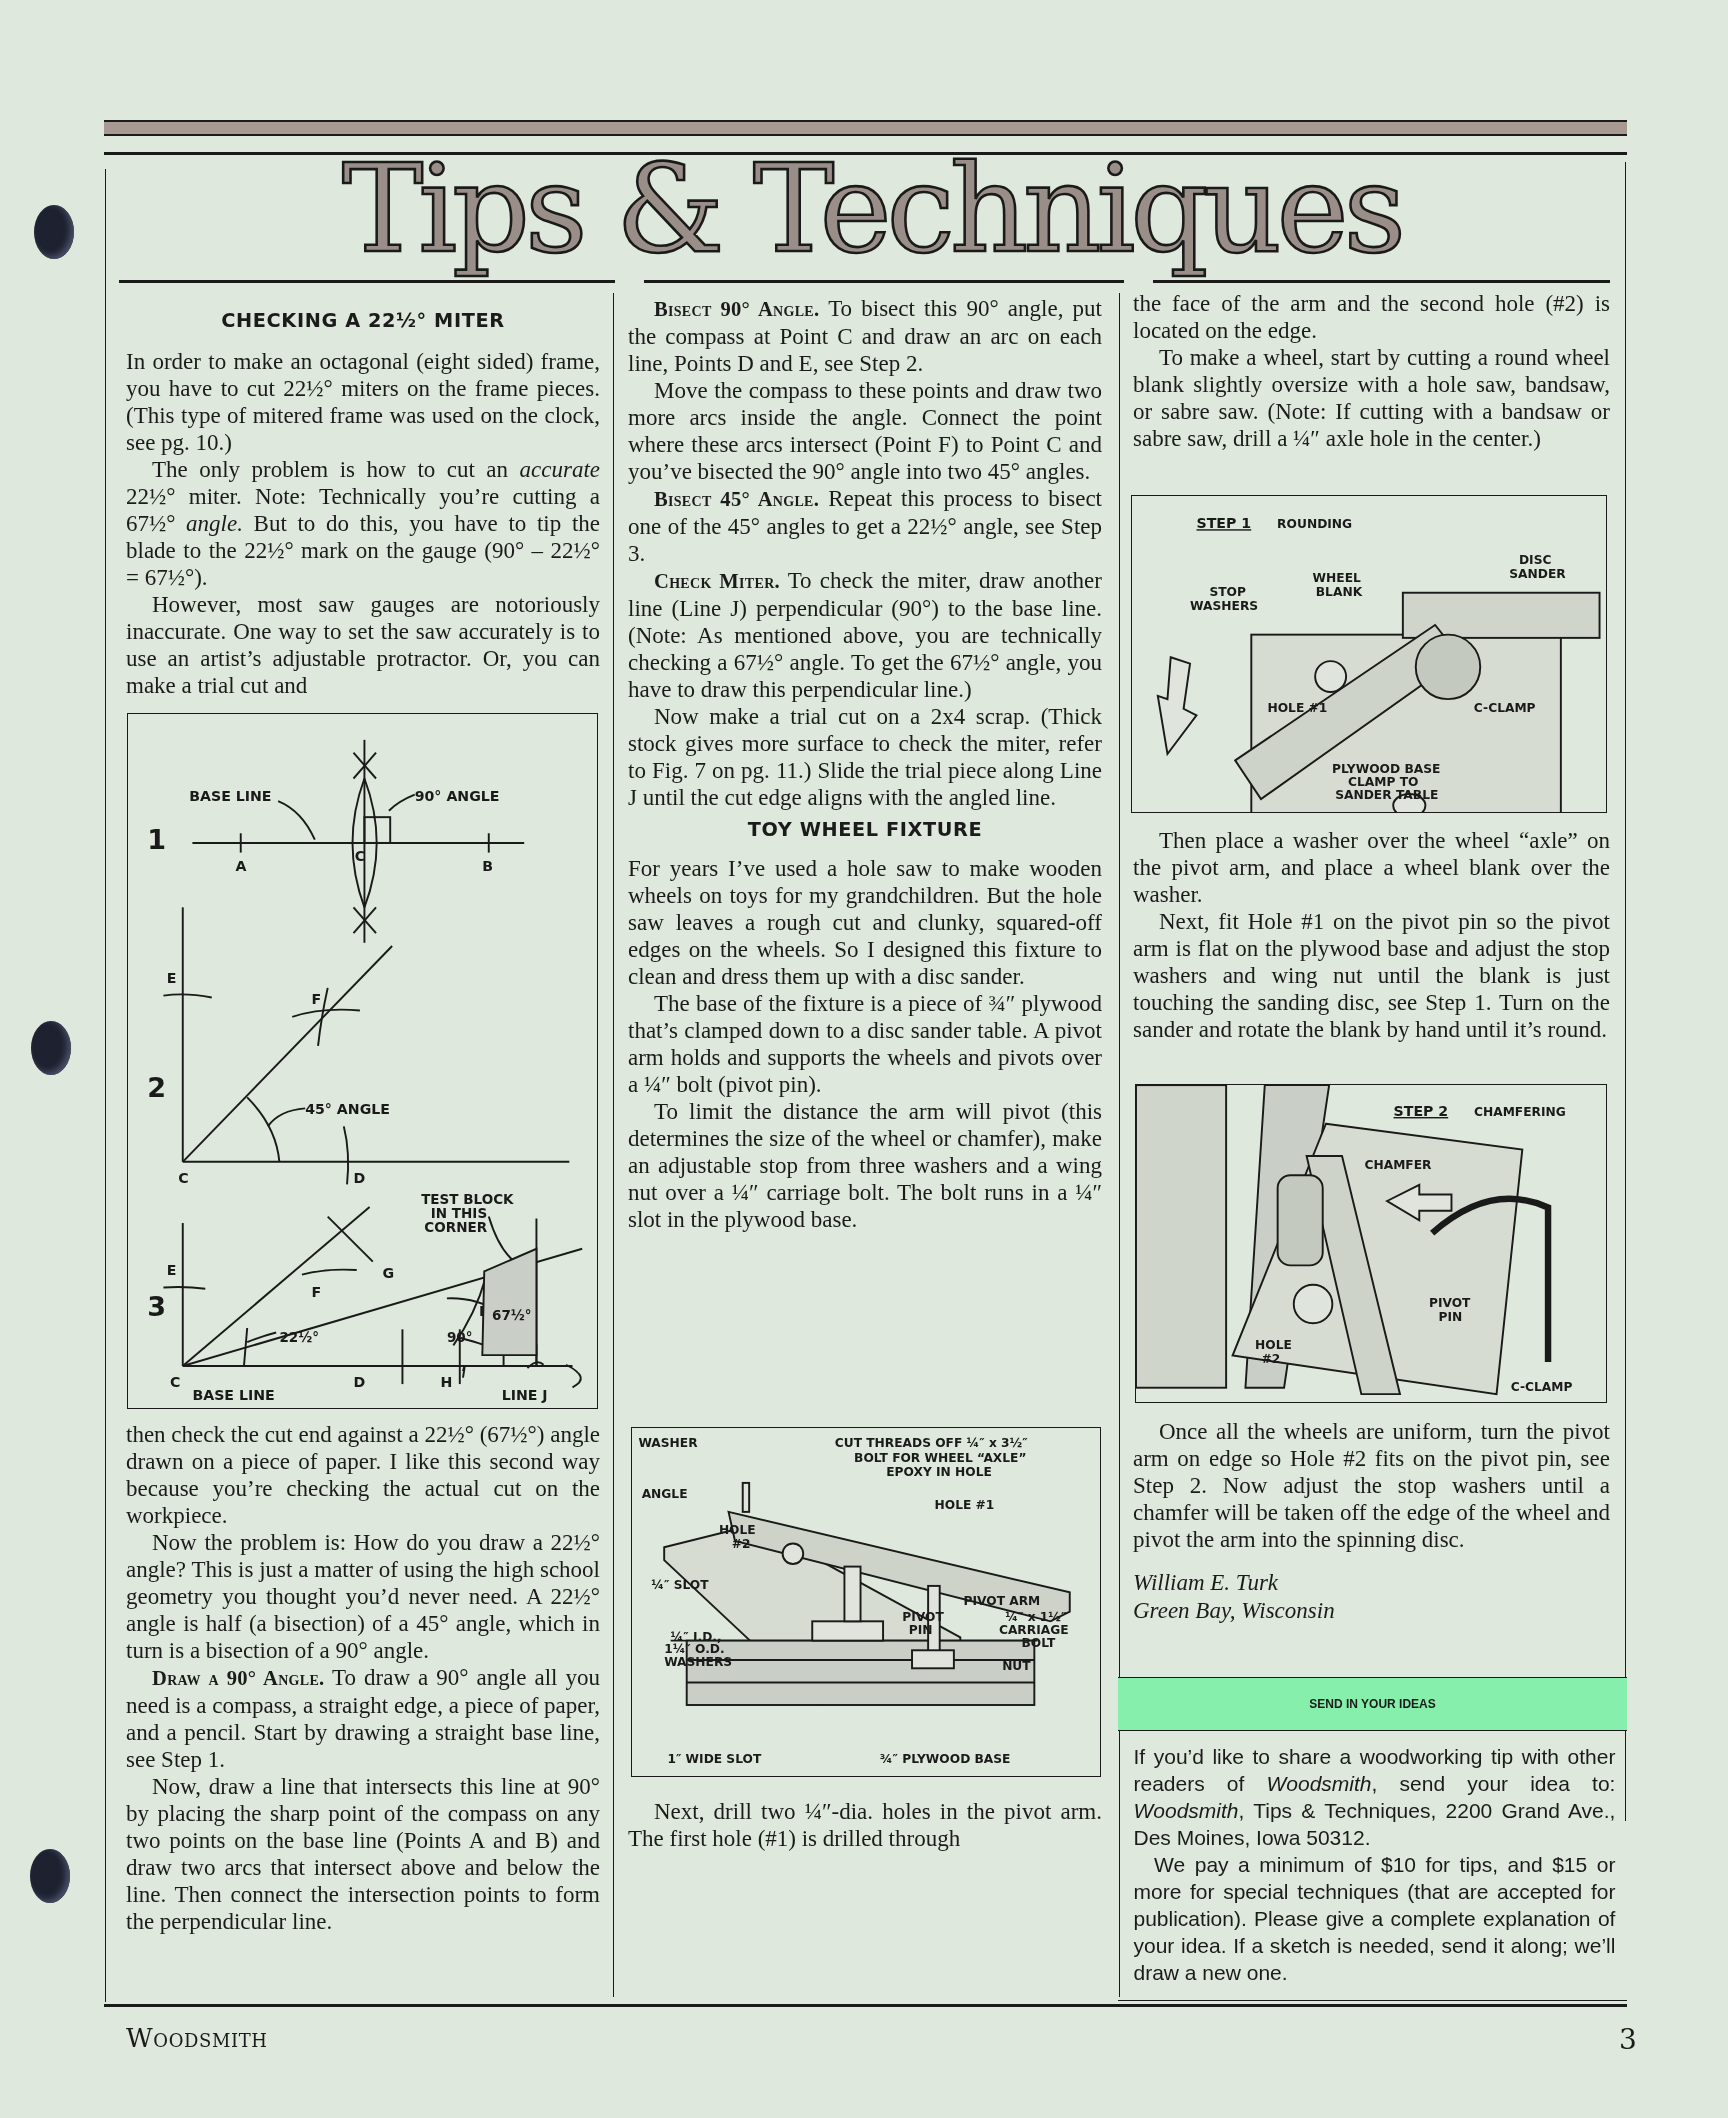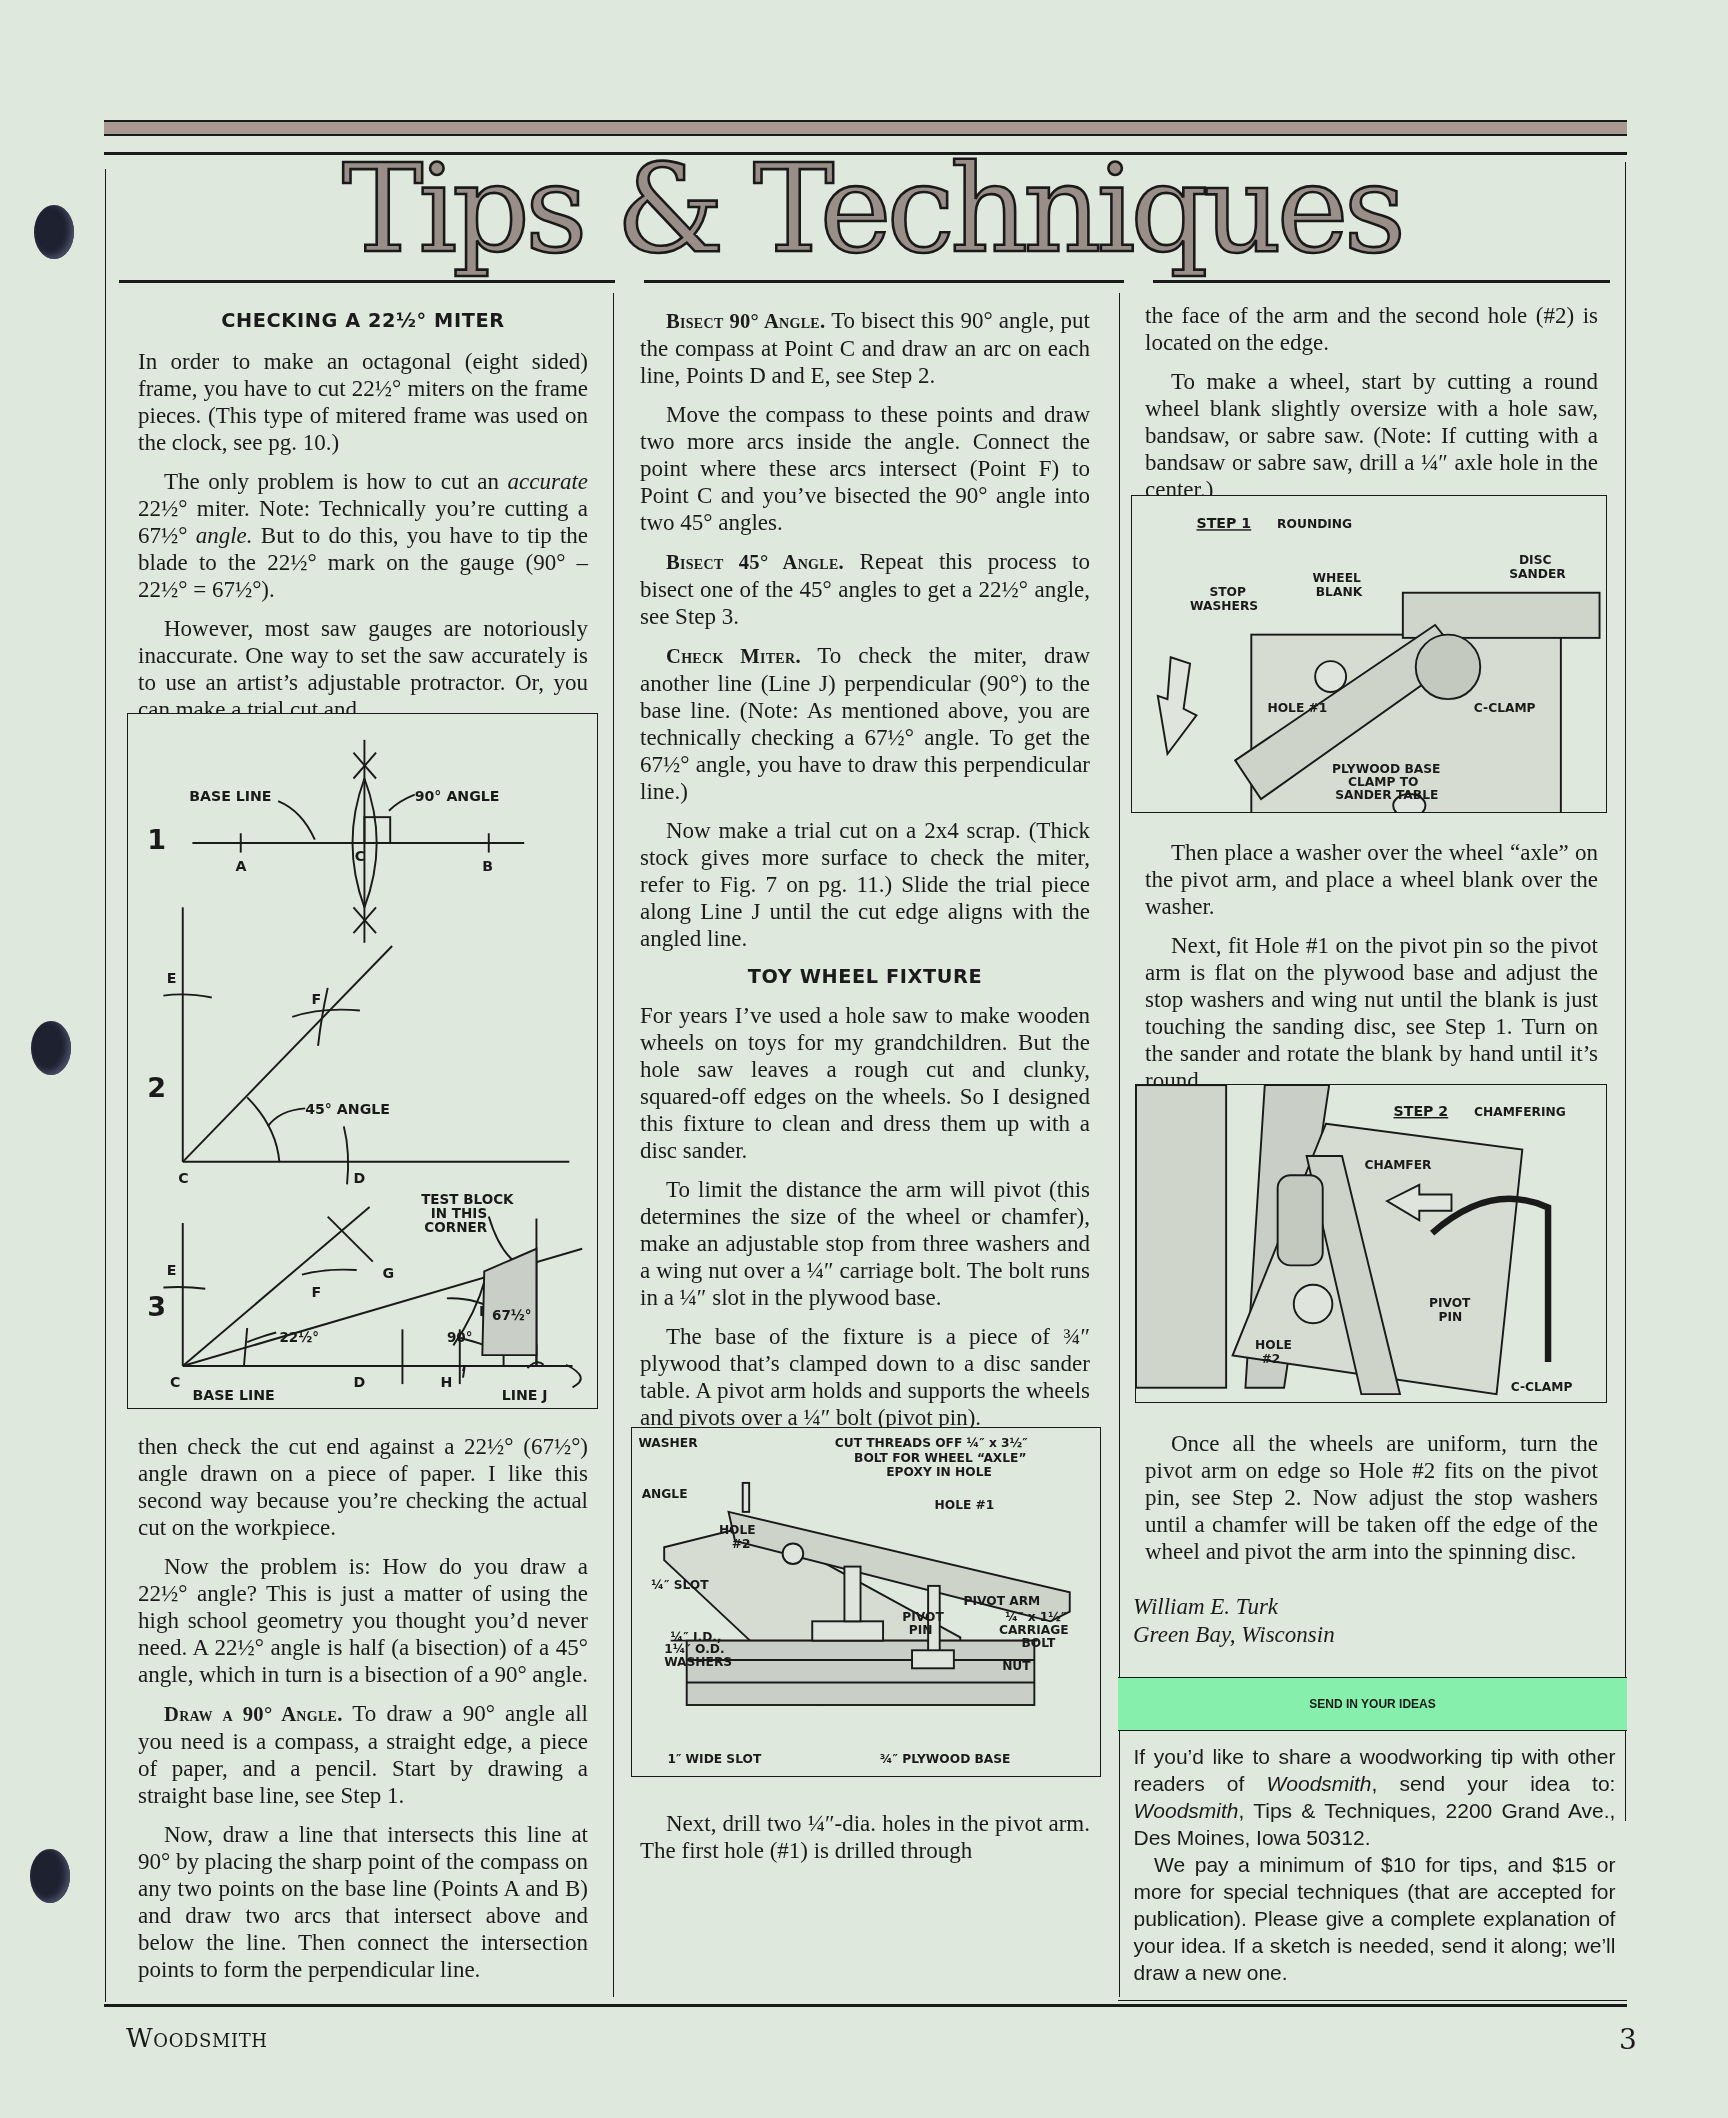--- a/index.html
+++ b/index.html
@@ -15,21 +15,21 @@
   .topline { position: absolute; left: 104px; top: 152px; width: 1523px; height: 0; border-top: 3.2px solid #1a1a1a; }
   .frame-left { position: absolute; left: 105px; top: 169px; height: 1833px; border-left: 1.9px solid #1a1a1a; }
   .frame-right { position: absolute; left: 1625px; top: 162px; height: 1659px; border-left: 1.9px solid #1a1a1a; }
   .title {
     position: absolute; left: 0; width: 1729px; top: 148px; text-align: center;
     font-family: "DejaVu Serif", serif; font-size: 122px; letter-spacing: -5.2px;
     color: #9a8f88; -webkit-text-stroke: 2.6px #1a1a1a; line-height: 1;
   }
   .title-rule { position: absolute; top: 280px; height: 0; border-top: 3.2px solid #1a1a1a; }
   .col { position: absolute; font-family: "Liberation Serif", "DejaVu Serif", serif; font-size: 23px; line-height: 27px; text-align: justify; hyphens: manual; }
-  .col p { margin: 12px; text-indent: 26px; }
+  .col p { margin: 0; text-indent: 26px; }
   .col p.noindent { text-indent: 0; }
   .col1 { left: 126px; width: 474px; }
   .col2 { left: 628px; width: 474px; }
   .col3 { left: 1133px; width: 477px; }
   .vdiv { position: absolute; border-left: 1.9px solid #1a1a1a; }
   .head {
     font-family: "DejaVu Sans", sans-serif; font-weight: bold; font-size: 19.3px;
     text-align: center; letter-spacing: 0.6px; line-height: 26px; margin: 0;
   }
   .runin { font-variant: small-caps; font-weight: bold; font-size: 20.6px; letter-spacing: 0.3px; }
@@ -164,22 +164,22 @@
 </div>
 
 <div class="col col2" style="top:295px;">
   <p><span class="runin">Bisect 90° Angle.</span><span> To bisect this 90° angle, put the compass at Point C and draw an arc on each line, Points D and E, see Step 2.</span></p>
   <p>Move the compass to these points and draw two more arcs inside the angle. Connect the point where these arcs intersect (Point F) to Point C and you’ve bisected the 90° angle into two 45° angles.</p>
   <p><span class="runin">Bisect 45° Angle.</span><span> Repeat this process to bisect one of the 45° angles to get a 22½° angle, see Step 3.</span></p>
   <p><span class="runin">Check Miter.</span><span> To check the miter, draw another line (Line J) perpendicular (90°) to the base line. (Note: As mentioned above, you are technically checking a 67½° angle. To get the 67½° angle, you have to draw this perpendicular line.)</span></p>
   <p>Now make a trial cut on a 2x4 scrap. (Thick stock gives more surface to check the miter, refer to Fig. 7 on pg. 11.) Slide the trial piece along Line J until the cut edge aligns with the angled line.</p>
   <h2 class="head" style="margin:6.4px 0 11.6px;">TOY WHEEL FIXTURE</h2>
   <p class="noindent">For years I’ve used a hole saw to make wooden wheels on toys for my grandchildren. But the hole saw leaves a rough cut and clunky, squared-off edges on the wheels. So I designed this fixture to clean and dress them up with a disc sander.</p>
+  <p>The base of the fixture is a piece of ¾″ plywood that’s clamped down to a disc sander table. A pivot arm holds and supports the wheels and pivots over a ¼″ bolt (pivot pin).</p>
   <p>To limit the distance the arm will pivot (this determines the size of the wheel or chamfer), make an adjustable stop from three washers and a wing nut over a ¼″ carriage bolt. The bolt runs in a ¼″ slot in the plywood base.</p>
-  <p>The base of the fixture is a piece of ¾″ plywood that’s clamped down to a disc sander table. A pivot arm holds and supports the wheels and pivots over a ¼″ bolt (pivot pin).</p>
 </div>
 
 <div class="fig" style="left:631px;top:1427px;width:468px;height:348px;">
   <svg viewBox="0 0 727 540">
     <g stroke="#1a1a1a" stroke-width="3">
       <path d="M50 185 L190 150 L510 325 L510 350 L290 430 L50 205 Z" fill="#d7dcd2"></path>
       <path d="M150 130 L680 255 L680 285 L650 300 L160 175 Z" fill="#cdd3c9"></path>
       <line x1="60" y1="330" x2="630" y2="330"></line>
       <rect x="85" y="330" width="540" height="100" fill="#c9cfc6"></rect>
       <line x1="85" y1="360" x2="625" y2="360"></line>

